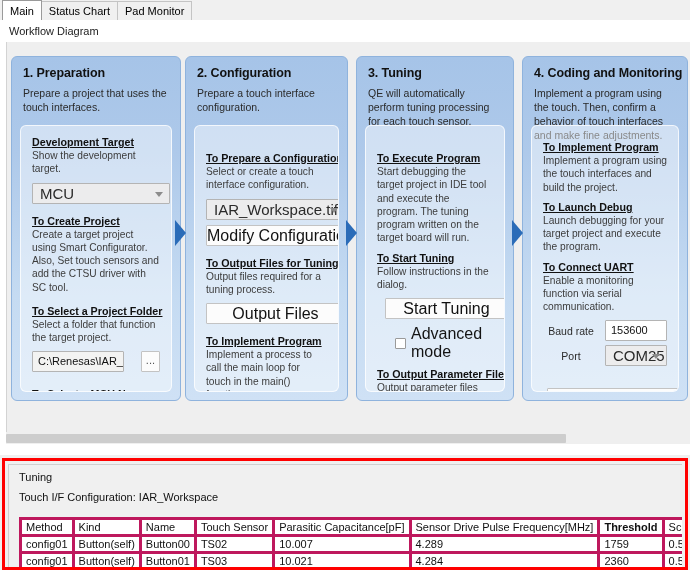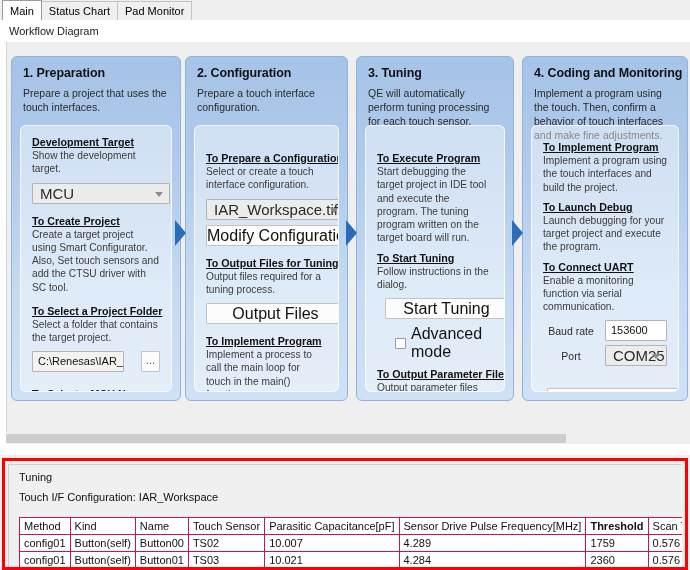--- a/index.html
+++ b/index.html
@@ -162,21 +162,21 @@
     border-top: 1px solid #d0d0d0;
   }
   .tuning-label { position: absolute; left: 10px; top: 6px; font-size: 11px; color: #111; }
   .tuning-config { position: absolute; left: 10px; top: 26px; font-size: 11px; color: #111; }
   .tbl-wrap {
     position: absolute; left: 10px; top: 52px; right: 0; bottom: 0;
     overflow: hidden; background: #fff;
   }
   table.grid { border-collapse: collapse; font-size: 11px; table-layout: fixed; }
   table.grid th, table.grid td {
-    border: 1px solid #be185d;
+    border: 3px solid #be185d;
     padding: 1px 4px;
     height: 17px;
     text-align: left;
     font-weight: normal;
     color: #111;
     background: #ffffff;
     white-space: nowrap;
     overflow: hidden;
   }
   table.grid th { color: #111; }
@@ -209,21 +209,21 @@
           <div class="combo" style="width:138px;">
             <span>MCU</span>
             <span class="caret"></span>
           </div>
           <div class="gap-m"></div>
           <div class="sec-head">To Create Project</div>
           <div class="sec-sub" style="white-space:pre-line;">Create a target project using Smart Configurator.
 Also, Set touch sensors and add the CTSU driver with SC tool.</div>
           <div class="gap-m"></div>
           <div class="sec-head">To Select a Project Folder</div>
-          <div class="sec-sub">Select a folder that contains the target project.</div>
+          <div class="sec-sub">Select a folder that function the target project.</div>
           <div class="gap-s"></div>
           <div class="row">
             <div class="txtbox grey" style="width:110px;">C:\Renesas\IAR_Workspac</div>
             <div style="width:6px;"></div>
             <div class="btn-sm">...</div>
           </div>
           <div class="gap-l"></div>
           <div class="sec-head">To Select a MCU Name</div>
 
         </div>

